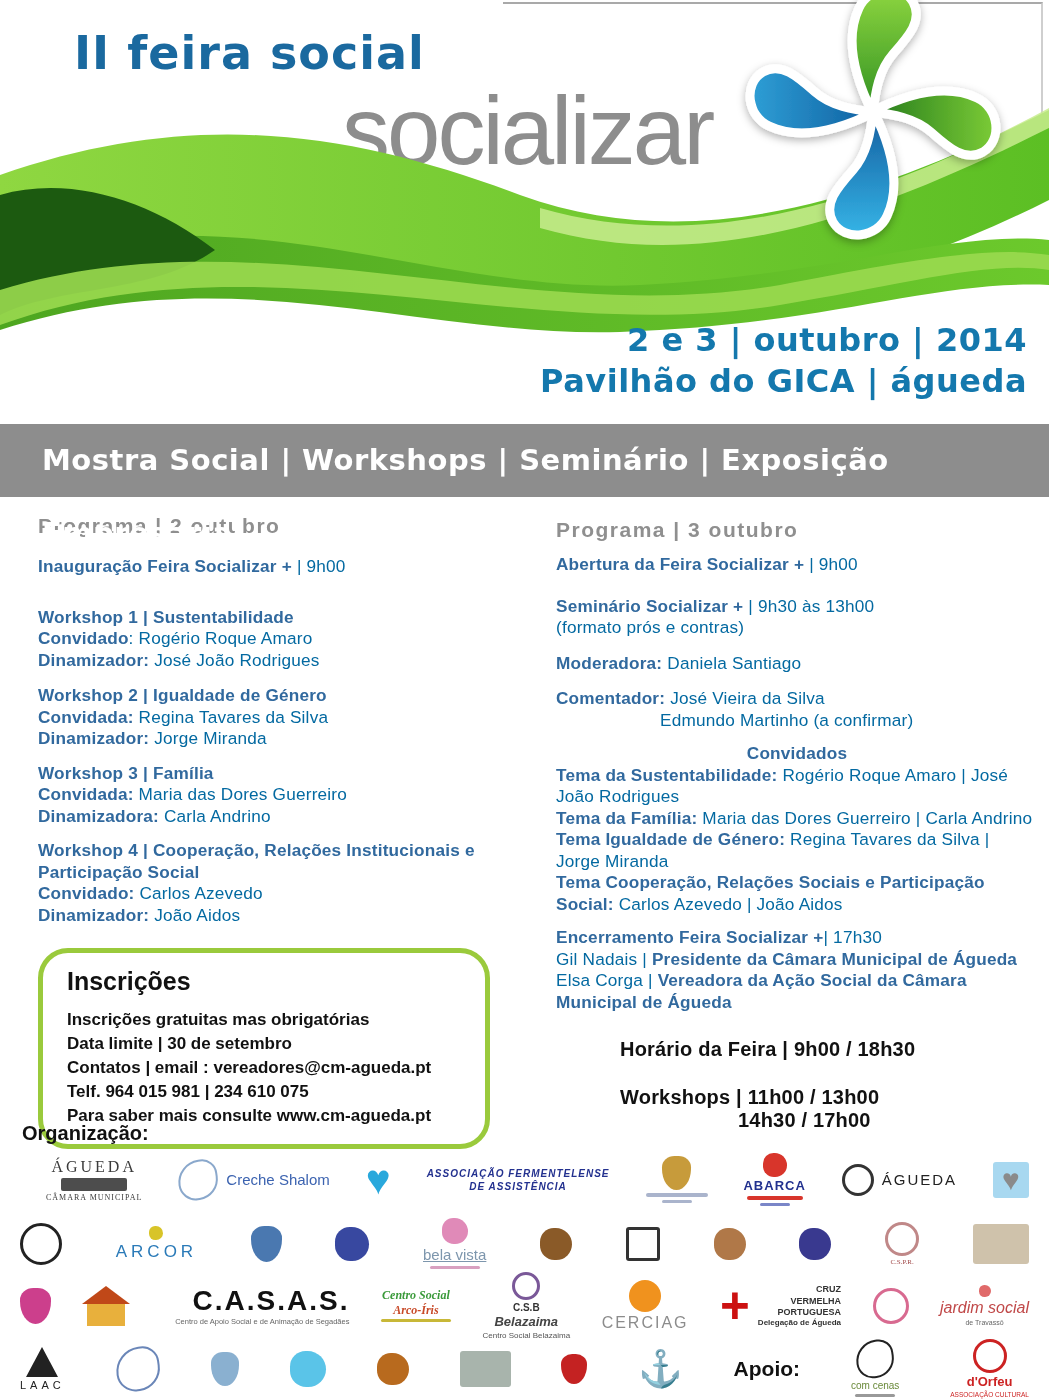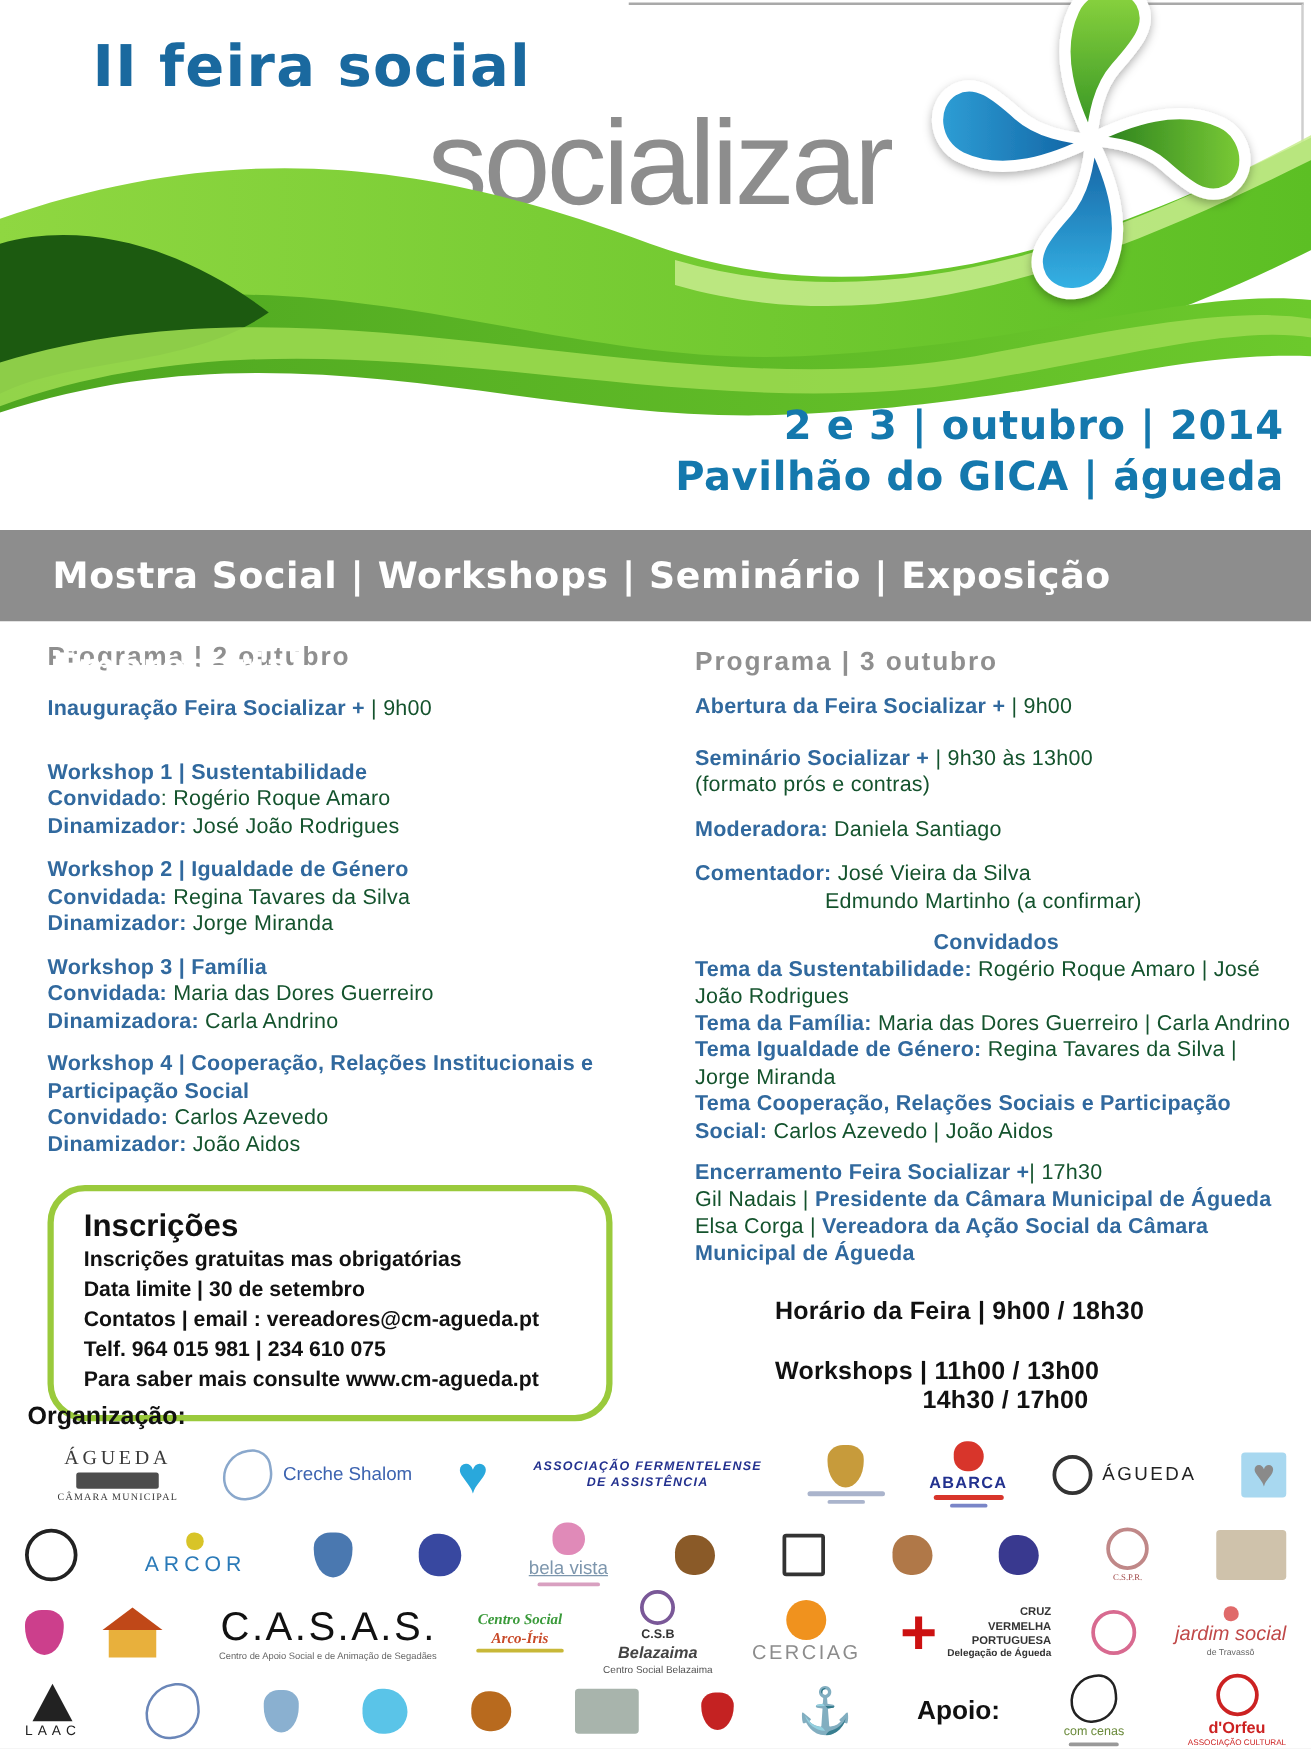--- a/index.html
+++ b/index.html
@@ -19,26 +19,26 @@
              font-size:32px;line-height:1.28;letter-spacing:.5px;}
   .banner{position:absolute;left:0;top:424px;width:1049px;height:73px;background:#8d8d8d;
           color:#fff;font-family:"DejaVu Sans",sans-serif;font-weight:bold;font-size:29px;
           line-height:73px;padding-left:42px;box-sizing:border-box;letter-spacing:.5px;z-index:4;}
   
   .day1{position:absolute;left:38px;top:514px;width:470px;}
   .day2{position:absolute;left:556px;top:518px;width:482px;}
   .ph{color:#8f8f8f;font-weight:bold;font-size:21px;letter-spacing:1.5px;margin-bottom:4px;}
   .line{font-size:17.2px;line-height:21.5px;letter-spacing:.2px;}
   .s-b{color:#31699e;font-weight:bold;}
-  .s-t{color:#14532d;margin-top:42px;}
+  .s-t{color:#0369a1;margin-top:42px;}
   .s-k{color:#111;font-weight:bold;}
   
   .insc{margin-top:22px;border:5px solid #9aca3c;border-radius:30px;width:452px;
         box-sizing:border-box;padding:14px 22px 16px 24px;color:#111;}
-  .insc .t{font-size:25px;font-weight:bold;margin-bottom:0;}
+  .insc .t{font-size:25px;font-weight:bold;margin-bottom:12px;}
   .insc .l{font-size:17px;font-weight:bold;line-height:24px;}
   
   .sched .line{font-size:20px;}
   
   .orglabel{position:absolute;left:22px;top:1122px;font-size:20px;font-weight:bold;color:#111;}
   .logos{position:absolute;left:0;top:1148px;width:1049px;}
   .lrow{display:flex;justify-content:space-between;align-items:center;padding:0 20px;box-sizing:border-box;}
   .lrow1{height:64px;padding-left:46px;} .lrow2{height:60px;margin-top:2px;} .lrow3{height:64px;} .lrow4{height:58px;margin-top:2px;}
   .tile{display:flex;flex-direction:column;align-items:center;justify-content:center;gap:2px;}
   .tile.row{flex-direction:row;gap:8px;}
@@ -265,21 +265,21 @@
       <div class="lrow lrow3">
         <div class="tile">
           <div style="width: 30.6px; height: 36px; background: rgb(204, 63, 140); border-radius: 50% 50% 58% 58% / 38% 38% 72% 72%;"></div>
         </div>
         <div class="tile row left">
           <div style="display: flex; flex-direction: column; align-items: center;">
             <div style="width: 0px; height: 0px; border-left: 24px solid transparent; border-right: 24px solid transparent; border-bottom: 18px solid rgb(192, 72, 24);"></div>
             <div style="width: 38px; height: 22px; background: rgb(232, 176, 60);"></div>
           </div>
           <div class="capcol">
-            <div class="cap" style="font-size: 32px; color: rgb(17, 17, 17); font-weight: normal; letter-spacing: 2px;">C.A.S.A.S.</div>
+            <div class="cap" style="font-size: 28px; color: rgb(17, 17, 17); font-weight: bold; letter-spacing: 2px;">C.A.S.A.S.</div>
             <div class="cap" style="font-size: 7.5px; color: rgb(102, 102, 102); margin-left: 37px;">Centro de Apoio Social e de Animação de Segadães</div>
           </div>
         </div>
         <div class="tile">
           <div class="capcol">
             <div class="cap" style="font-size: 12px; color: rgb(58, 154, 58); font-weight: bold; font-style: italic; font-family: &quot;Liberation Serif&quot;, serif;">Centro Social</div>
             <div class="cap" style="font-size: 12px; color: rgb(200, 74, 40); font-weight: bold; font-style: italic; font-family: &quot;Liberation Serif&quot;, serif;">Arco-Íris</div>
             <div style="width: 70px; height: 3px; background: rgb(200, 184, 56); border-radius: 2px; margin: 1px 0px;"></div>
           </div>
         </div>

